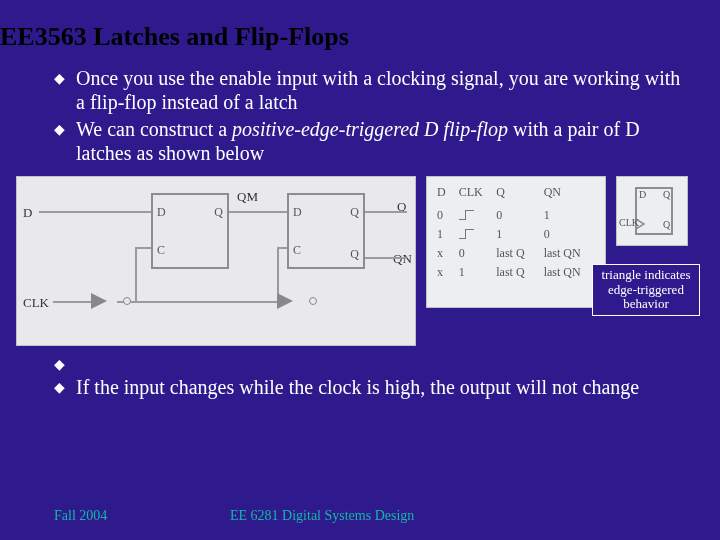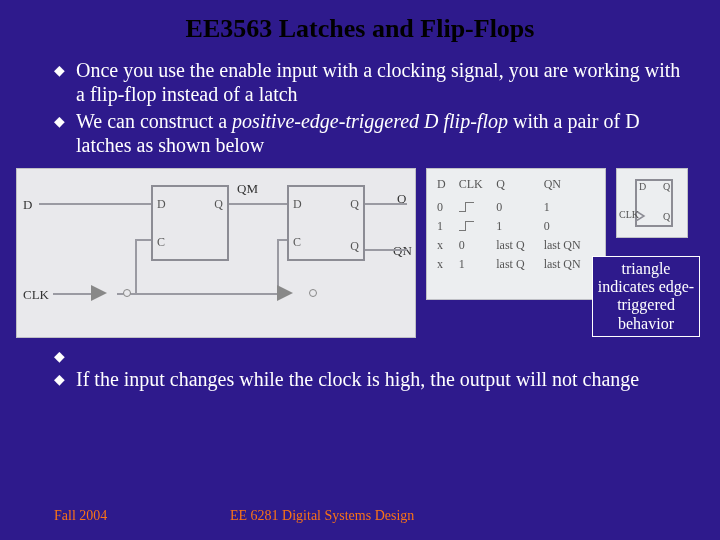--- a/index.html
+++ b/index.html
@@ -5,25 +5,25 @@
   * { margin: 0; padding: 0; box-sizing: border-box; }
   body {
     width: 720px;
     height: 540px;
     background: #2e1a8c;
     font-family: "Times New Roman", Times, serif;
     position: relative;
     overflow: hidden;
   }
   .title {
-    text-align: center;
+    text-align: left;
     color: #000;
     font-size: 26px;
     font-weight: bold;
-    padding-top: 14px;
+    padding-top: 22px;
     padding-bottom: 14px;
   }
   .bullets {
     padding: 0 32px 0 54px;
   }
   .bullet-row {
     display: flex;
     align-items: flex-start;
     color: #fff;
     font-size: 20px;
@@ -111,32 +111,32 @@
   }
   .symblock .slbl { position: absolute; font-size: 10px; color: #555; }
   .callout {
     position: absolute;
     left: 576px;
     top: 88px;
     width: 108px;
     background: #2e1a8c;
     border: 1px solid #fff;
     color: #fff;
-    font-size: 16px;
+    font-size: 13px;
     text-align: center;
     line-height: 1.15;
     padding: 3px 2px;
   }
   .bullets2 { padding: 6px 34px 0 54px; }
   .footer {
     position: absolute;
     left: 0; bottom: 16px;
     width: 100%;
     display: flex;
-    color: #f97316;
+    color: #14b8a6;
     font-size: 14px;
   }
   .footer .fleft { padding-left: 54px; width: 230px; }
   .footer .fmid { }
   .edge {
     display:inline-block;
     width: 18px; height: 10px;
     position: relative;
     top: 1px;
   }

